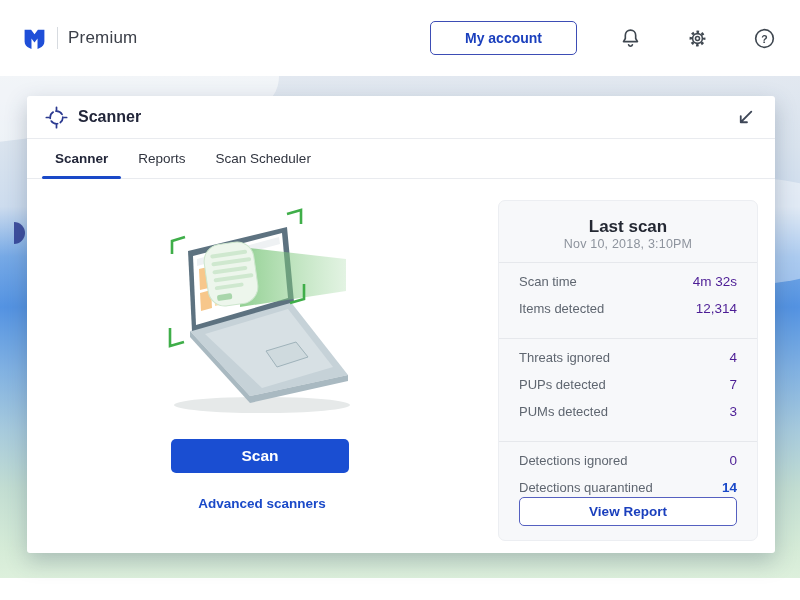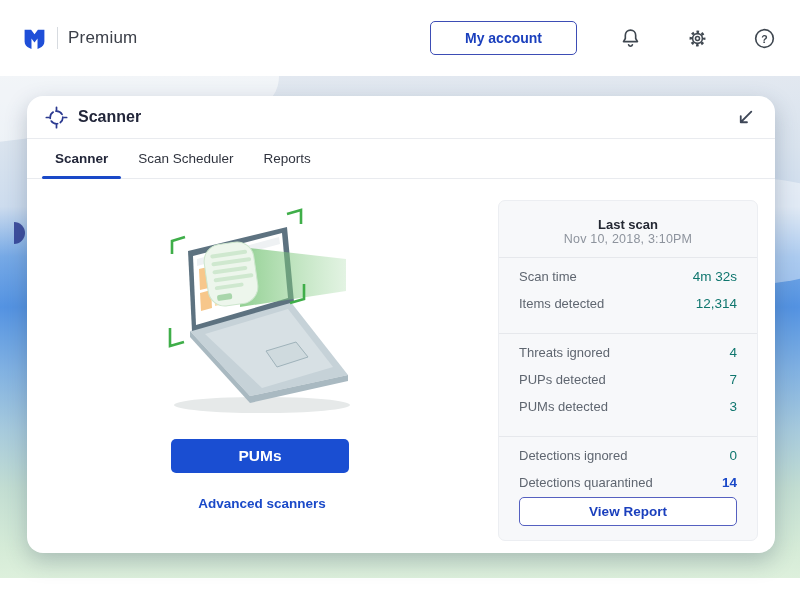--- a/index.html
+++ b/index.html
@@ -34,21 +34,21 @@
   }
   .cloud1{position:absolute;left:-60px;top:-18px;width:340px;height:70px;
     background:rgba(255,255,255,.55);border-radius:50px;transform:rotate(-7deg);}
   .cloud2{position:absolute;right:-70px;top:100px;width:280px;height:110px;
     background:rgba(255,255,255,.4);border-radius:50%;}
   .bg-mark{position:absolute;left:14px;top:146px;width:11px;height:22px;
     background:#2b3990;border-radius:0 11px 11px 0;opacity:.85;}
   
   .card{
     position:absolute;left:27px;top:96px;width:748px;height:457px;z-index:2;
-    background:#fff;border-radius:16px;box-shadow:0 8px 22px rgba(50,70,95,.28);
+    background:#fff;border-radius:3px;box-shadow:0 8px 22px rgba(50,70,95,.28);
   }
   .card-header{height:42px;display:flex;align-items:center;padding:0 18px;
     border-bottom:1px solid #e9ebef;}
   .card-title{font-size:16px;font-weight:bold;color:#22263a;margin-left:10px;}
   .collapse-btn{margin-left:auto;background:none;border:0;padding:2px;cursor:pointer;line-height:0;}
   .tabs{height:39px;display:flex;align-items:stretch;padding-left:15px;
     border-bottom:1px solid #e9ebef;}
   .tab{position:relative;display:flex;align-items:center;padding:0 13px;margin-right:4px;
     font-size:13.5px;color:#30343f;cursor:pointer;}
   .tab.active{font-weight:bold;color:#23273a;}
@@ -64,27 +64,27 @@
   }
   .advanced-link{
     position:absolute;left:0;top:317px;width:470px;text-align:center;
     font-size:13.5px;font-weight:bold;color:#1a49c8;cursor:pointer;text-decoration:none;
   }
   
   .panel{
     position:absolute;left:471px;top:21px;width:260px;height:341px;
     background:#f7f8fa;border:1px solid #eceef2;border-radius:7px;box-sizing:border-box;
   }
-  .panel-title{margin-top:16px;text-align:center;font-size:13px;font-weight:bold;color:#242833;}
+  .panel-title{margin-top:16px;text-align:center;font-size:17px;font-weight:bold;color:#242833;}
   .panel-date{text-align:center;font-size:12.5px;color:#8d939d;letter-spacing:.2px;}
   .panel hr{border:0;border-top:1px solid #e6e8ec;margin:11px 0 0 0;}
   .rowgroup{padding:5px 20px;}
   .srow{display:flex;justify-content:space-between;align-items:flex-start;padding:6px 0;}
   .srow .lbl{font-size:13px;color:#5f6670;}
-  .srow .val{font-size:13.5px;color:#0f766e;}
+  .srow .val{font-size:13.5px;color:#4c1d95;}
   .srow .val.hl{color:#1a49c8;font-weight:bold;}
   .view-report-btn{
     position:absolute;left:20px;right:20px;bottom:14px;height:29px;
     background:#fff;border:1px solid #5560c0;border-radius:5px;
     color:#1a3fbd;font-size:13.5px;font-weight:bold;cursor:pointer;font-family:inherit;
   }
 </style>
 </head>
 <body>
 
@@ -142,22 +142,22 @@
     <span class="card-title">Scanner</span>
     <button class="collapse-btn">
       <svg width="19" height="19" viewBox="0 0 18 18" fill="none" stroke="#3e4757" stroke-width="1.7" stroke-linecap="round" stroke-linejoin="round">
         <path d="M14.5 3.5 L4.5 13.5 M4.5 13.5 V7.6 M4.5 13.5 H10.4"></path>
       </svg>
     </button>
   </div>
 
   <div class="tabs">
     <div class="tab active">Scanner</div>
+    <div class="tab">Reports</div>
     <div class="tab">Scan Scheduler</div>
-    <div class="tab">Reports</div>
   </div>
 
   <div class="card-body">
 
     <div class="illustration">
       <svg width="230" height="218" viewBox="0 0 230 218">
         <defs>
           <linearGradient id="beamGrad" x1="0" y1="0" x2="1" y2="0">
             <stop offset="0" stop-color="#6ec06e" stop-opacity="0.75"></stop>
             <stop offset="1" stop-color="#8ed08e" stop-opacity="0.25"></stop>
@@ -194,21 +194,21 @@
 
         <g fill="none" stroke="#3fae49" stroke-width="2.6">
           <path d="M22 55 V42 L35 38"></path>
           <path d="M137 15 L151 11 V25"></path>
           <path d="M20 129 V147 L34 143"></path>
           <path d="M154 85 V100 L140 104"></path>
         </g>
       </svg>
     </div>
 
-    <button class="scan-btn">PUMs</button>
+    <button class="scan-btn">Scan</button>
 
     <a class="advanced-link">Advanced scanners</a>
 
     <div class="panel">
       <div class="panel-title">Last scan</div>
       <div class="panel-date">Nov 10, 2018,  3:10PM</div>
       <hr>
       <div class="rowgroup">
         <div class="srow">
           <span class="lbl">Scan time</span>

